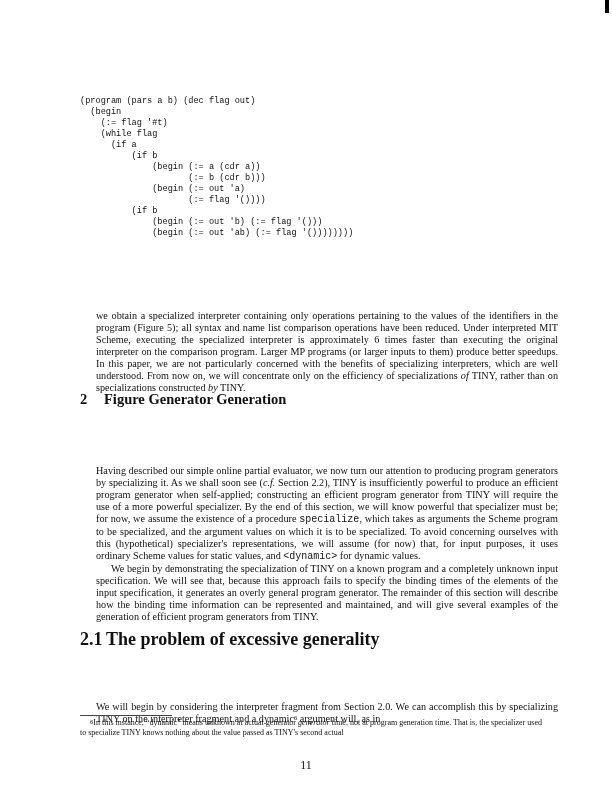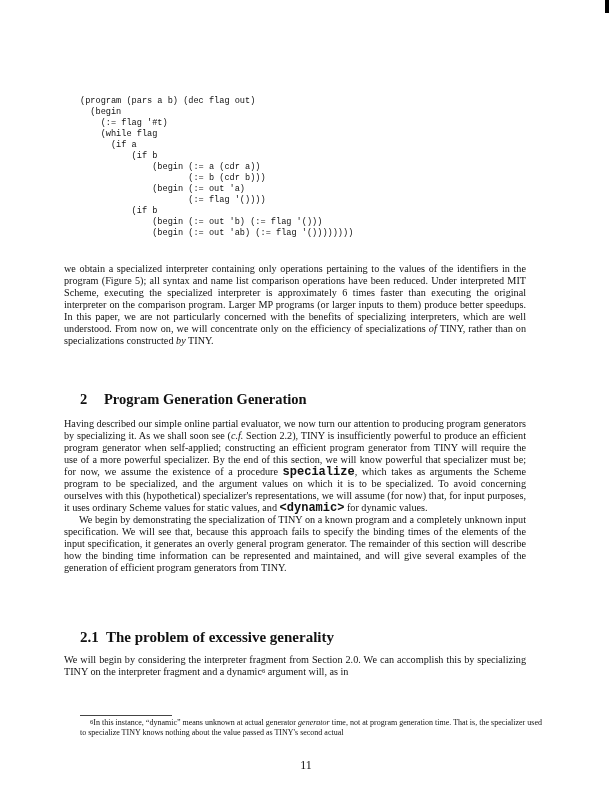--- a/index.html
+++ b/index.html
@@ -1,25 +1,25 @@
 <!DOCTYPE html>
 <html><head>
 <meta charset="utf-8">
 <style>
   html, body { margin:0; padding:0; background:#ffffff; }
   body { width:612px; height:791px; position:relative; overflow:hidden; color:#1a1a1a; }
   .page { position:absolute; left:0; top:0; width:612px; height:663px;padding-left:40px; }
   .mark { position:absolute; left:605px; top:0; width:4px; height:13px; background:#000; }
   .code { position:absolute; left:80px; top:96px; margin:0; font-family:"Liberation Mono", monospace; font-size:8.6px; line-height:11px; white-space:pre; color:#111; }
-  .text { position:absolute; left:64px; width:462px; font-family:"Liberation Serif", serif; font-size:10.2px; line-height:12px; text-align:justify; color:#111; }
+  .text { position:absolute; left:96px; width:462px; font-family:"Liberation Serif", serif; font-size:10.2px; line-height:12px; text-align:justify; color:#111;margin-top:47px; }
   .text p { margin:0; }
   .indent { text-indent:15px; }
-  .tt { font-family:"Liberation Mono", monospace; font-size:12px; font-weight:bold; }
+  .tt { font-family:"Liberation Mono", monospace; font-size:10px; font-weight:normal; }
   h2 { position:absolute; left:80px; margin:0; font-family:"Liberation Serif", serif; font-weight:bold; font-size:14.5px; color:#111; }
-  h3 { position:absolute; left:80px; margin:0; font-family:"Liberation Serif", serif; font-weight:bold; font-size:15px; color:#111; }
+  h3 { position:absolute; left:80px; margin:0; font-family:"Liberation Serif", serif; font-weight:bold; font-size:18px; color:#111; }
   .num { display:inline-block; width:24px; }
   .num3 { display:inline-block; width:26px; }
   .fnrule { position:absolute; left:80px; top:715px; width:92px; border-top:0.6px solid #444; }
   .fn { position:absolute; left:80px; top:718px; width:462px; font-family:"Liberation Serif", serif; font-size:8px; line-height:10px; text-align:justify; color:#111; }
   .fn p { margin:0; text-indent:10px; }
   sup { font-size:6.5px; vertical-align:top; position:relative; top:-1px; }
   .pageno { position:absolute; left:0; width:612px; top:758px; text-align:center; font-family:"Liberation Serif", serif; font-size:12px; color:#111; }
 </style>
 </head>
 <body>
@@ -38,21 +38,21 @@
               (begin (:= out 'a)
                      (:= flag '())))
           (if b
               (begin (:= out 'b) (:= flag '()))
               (begin (:= out 'ab) (:= flag '())))))))</pre>
 
   <div class="text" style="top:263px;">
     <p><span>we obtain a specialized interpreter containing only operations pertaining to the values of the identifiers in the program (Figure 5); all syntax and name list comparison operations have been reduced. Under interpreted MIT Scheme, executing the specialized interpreter is approximately 6 times faster than executing the original interpreter on the comparison program. Larger MP programs (or larger inputs to them) produce better speedups. In this paper, we are not particularly concerned with the benefits of specializing interpreters, which are well understood. From now on, we will concentrate only on the efficiency of specializations </span><em>of</em><span> TINY, rather than on specializations constructed </span><em>by</em><span> TINY.</span></p>
   </div>
 
-  <h2 style="top:391px;"><span class="num">2</span><span>Program Generation Generation</span></h2>
+  <h2 style="top:391px;"><span class="num">2</span><span>Figure Generator Generation</span></h2>
 
   <div class="text" style="top:418px;">
     <p><span>Having described our simple online partial evaluator, we now turn our attention to producing program generators by specializing it. As we shall soon see (</span><em>c.f.</em><span> Section 2.2), TINY is insufficiently powerful to produce an efficient program generator when self-applied; constructing an efficient program generator from TINY will require the use of a more powerful specializer. By the end of this section, we will know powerful that specializer must be; for now, we assume the existence of a procedure </span><span class="tt">specialize</span><span>, which takes as arguments the Scheme program to be specialized, and the argument values on which it is to be specialized. To avoid concerning ourselves with this (hypothetical) specializer's representations, we will assume (for now) that, for input purposes, it uses ordinary Scheme values for static values, and </span><span class="tt">&lt;dynamic&gt;</span><span> for dynamic values.</span></p>
     <p class="indent">We begin by demonstrating the specialization of TINY on a known program and a completely unknown input specification. We will see that, because this approach fails to specify the binding times of the elements of the input specification, it generates an overly general program generator. The remainder of this section will describe how the binding time information can be represented and maintained, and will give several examples of the generation of efficient program generators from TINY.</p>
   </div>
 
   <h3 style="top:629px;"><span class="num3">2.1</span><span>The problem of excessive generality</span></h3>
 
   <div class="text" style="top:654px;">
     <p><span>We will begin by considering the interpreter fragment from Section 2.0. We can accomplish this by specializing TINY on the interpreter fragment and a dynamic</span><sup>6</sup><span> argument will, as in</span></p>

